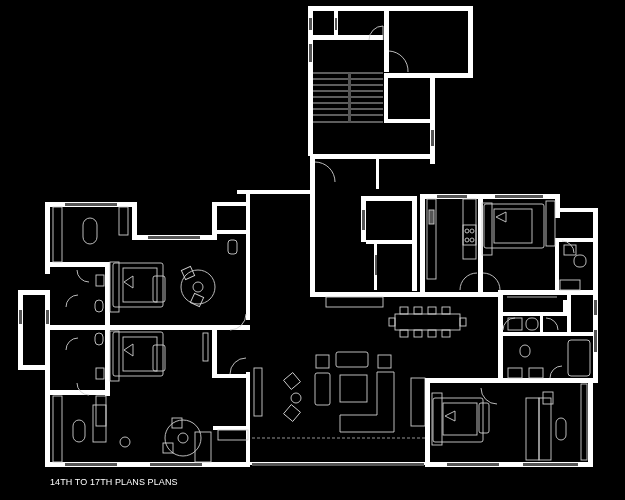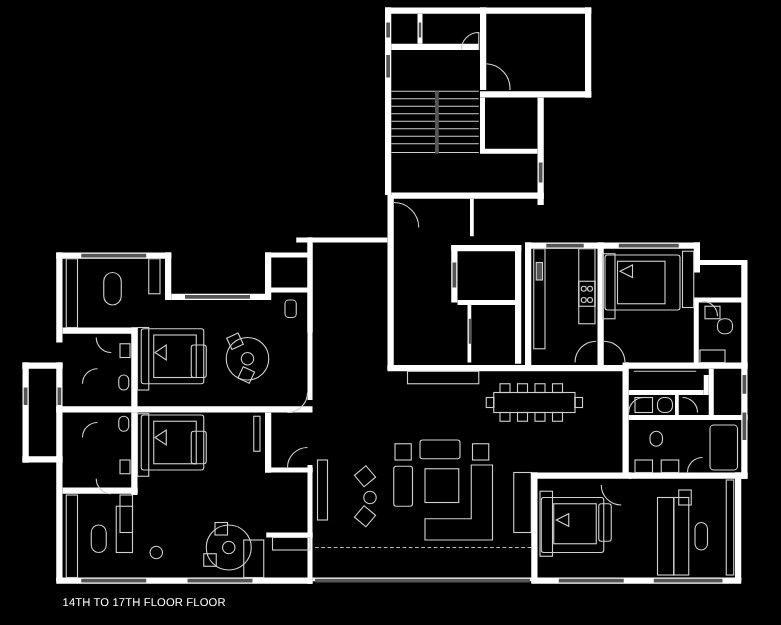--- a/index.html
+++ b/index.html
@@ -260,13 +260,13 @@
       <rect x="479" y="403" width="10" height="30" rx="2"></rect>
       <rect x="526" y="398" width="13" height="62"></rect>
       <rect x="539" y="398" width="12" height="62"></rect>
       <rect x="543" y="392" width="10" height="12"></rect>
       <rect x="556" y="418" width="10" height="22" rx="5"></rect>
       <rect x="581" y="384" width="6" height="76"></rect>
     </g>
   </g>
 </svg>
 
-<div class="caption">14TH TO 17TH FLOOR FLOOR</div>
+<div class="caption">14TH TO 17TH PLANS PLANS</div>
 
 </body></html>

